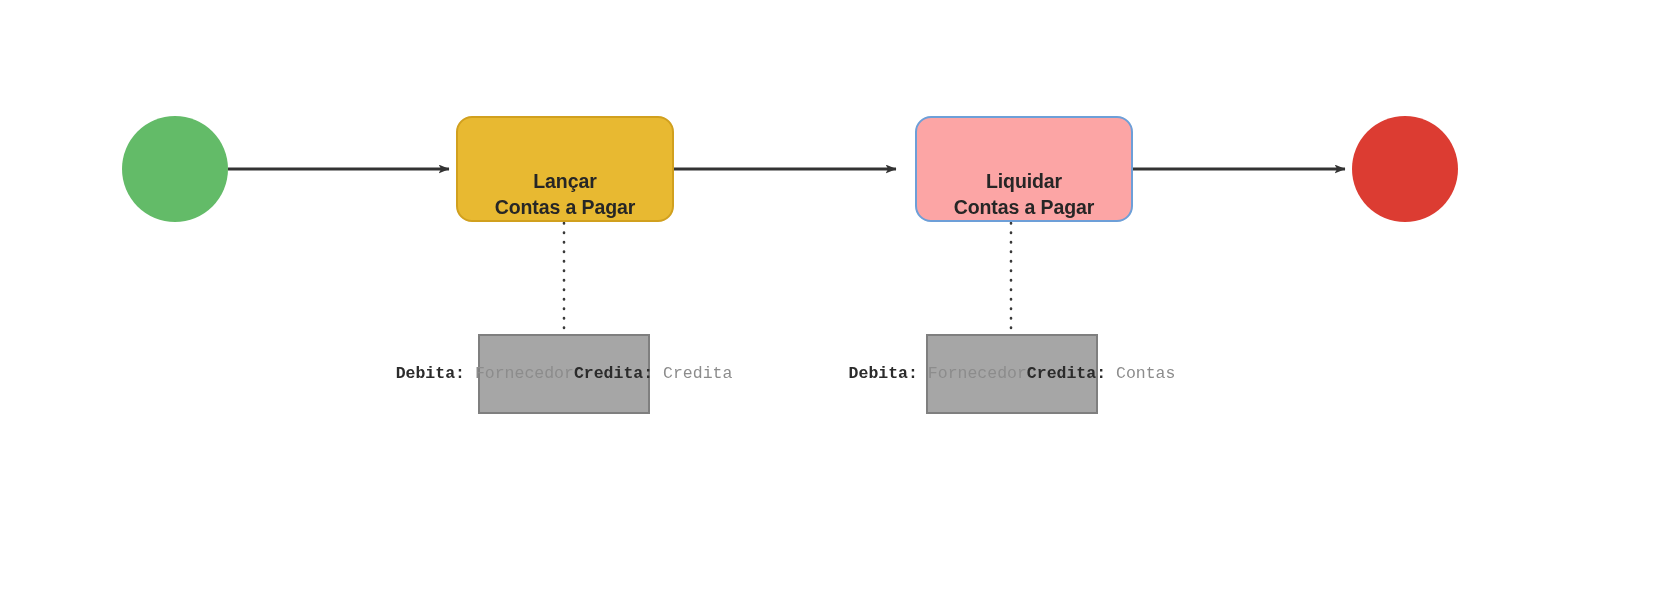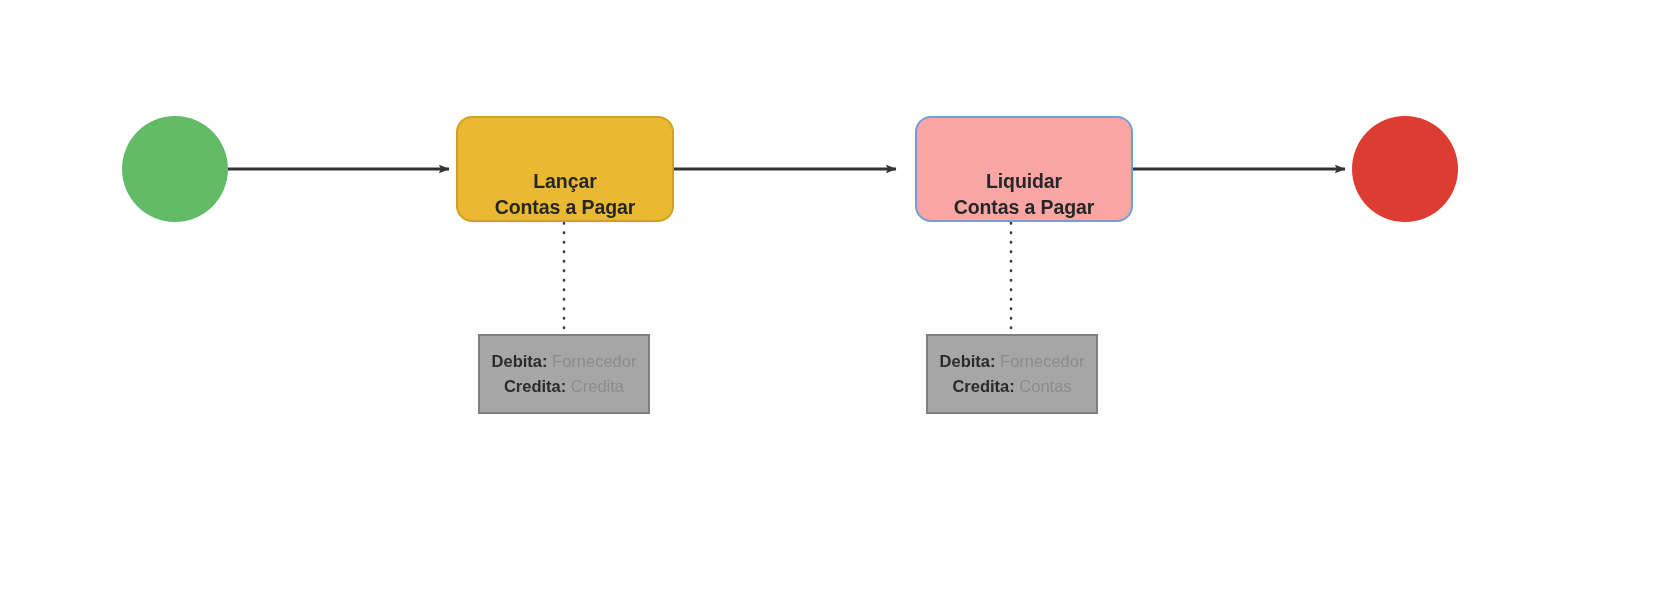--- a/index.html
+++ b/index.html
@@ -82,24 +82,25 @@
   
   .note {
     position: absolute;
     top: 334px;
     width: 172px;
     height: 80px;
     background: #a6a6a6;
     border: 2px solid #7f7f7f;
     box-sizing: border-box;
     display: flex;
-    flex-direction: column;
+    flex-direction: row;
     align-items: center;
     justify-content: center;
     line-height: 1.5;
+    font-family: Liberation Mono, monospace;
   }
   .note.note-lancar  { left: 478px; }
   .note.note-liquidar{ left: 926px; }
   .note .row {
     font-size: 16.5px;
     color: #8c8c8c;
     white-space: nowrap;
   }
   .note .row b {
     color: #2b2b2b;

